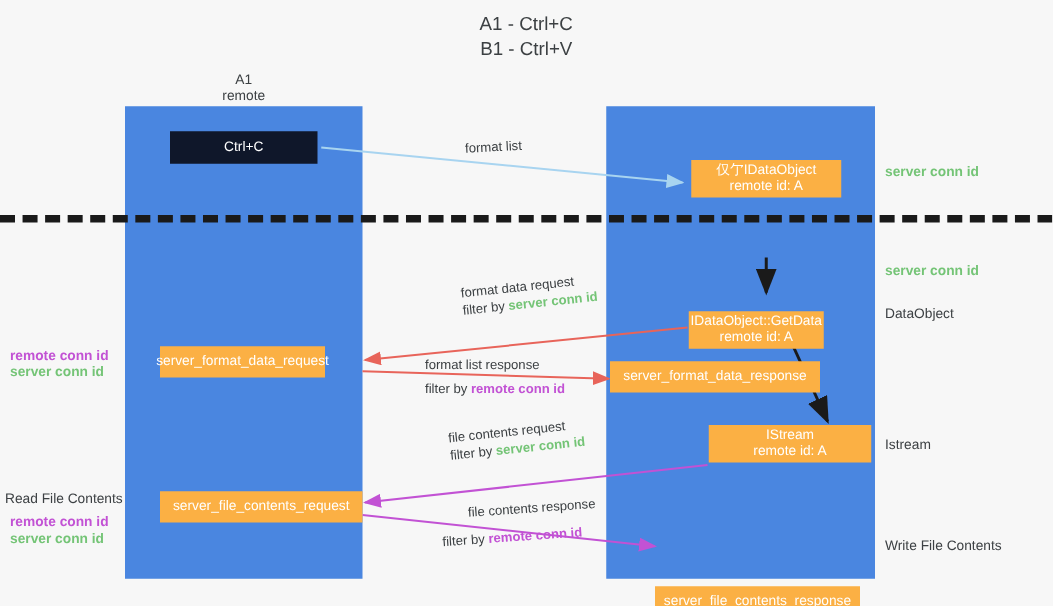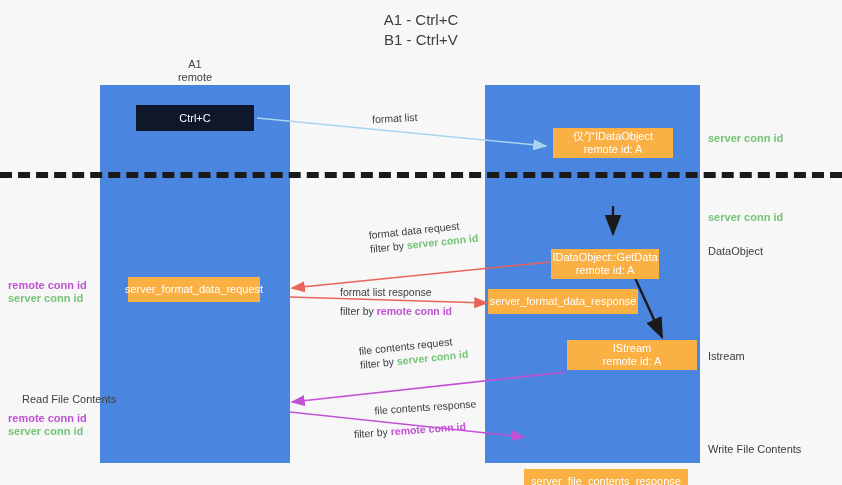--- a/index.html
+++ b/index.html
@@ -131,45 +131,46 @@
 
     <line x1="290" y1="412" x2="524" y2="437" stroke="#c252d4" stroke-width="1.6" marker-end="url(#ah-mag)"></line>
   </svg>
 
   <div class="divider" style="top:172px;"></div>
 
   <div class="box box-green" style="left:136px; top:105px; width:118px; height:26px;">Ctrl+C</div>
 
   <div class="box box-orange" style="left:128px; top:277px; width:132px; height:25px;">server_format_data_request</div>
 
+  <div class="box box-orange" style="left:128px; top:393px; width:162px; height:25px;">server_file_contents_request</div>
 
   <div class="box box-orange" style="left:553px; top:128px; width:120px; height:30px;">仅亇IDataObject
 remote id: A</div>
 
 
   <div class="box box-orange" style="left:551px; top:237px; width:108px; height:30px;margin-top:12px;">IDataObject::GetData
 remote id: A</div>
 
-  <div class="box box-orange" style="left:488px; top:289px; width:150px; height:25px;">server_format_data_response</div>
+  <div class="box box-orange" style="left:488px; top:289px; width:168px; height:25px;">server_format_data_response</div>
 
   <div class="box box-orange" style="left:567px; top:340px; width:130px; height:30px;">IStream
 remote id: A</div>
 
   <div class="box box-orange" style="left:524px; top:425px; width:164px; height:25px;margin-top:44px;">server_file_contents_response</div>
 
   <div class="side-label lbl-green" style="left:708px; top:132px;">server conn id</div>
   <div class="side-label lbl-green" style="left:708px; top:211px;">server conn id</div>
   <div class="side-label lbl-dark" style="left:708px; top:245px;text-align:center;">DataObject</div>
   <div class="side-label lbl-dark" style="left:708px; top:350px;">Istream</div>
-  <div class="side-label lbl-dark" style="left:708px; top:431px;margin-top:12px;">Write File Contents</div>
+  <div class="side-label lbl-dark" style="left:708px; top:431px;">Write File Contents</div>
 
   <div class="side-label lbl-magenta" style="left:8px; top:279px;">remote conn id</div>
   <div class="side-label lbl-green" style="left:8px; top:292px;">server conn id</div>
 
-  <div class="side-label lbl-dark" style="left:22px; top:393px;">Read File Contents</div>
+  <div class="side-label lbl-dark" style="left:4px; top:393px;">Read File Contents</div>
   <div class="side-label lbl-magenta" style="left:8px; top:412px;">remote conn id</div>
   <div class="side-label lbl-green" style="left:8px; top:425px;">server conn id</div>
 
   <div class="ann" style="left:372px; top:111px; transform:rotate(-3deg);">
     <span>format list</span>
   </div>
 
   <div class="ann" style="left:368px; top:228px; transform:rotate(-6deg); transform-origin:left top;">
     <div>format data request</div>
     <div>

